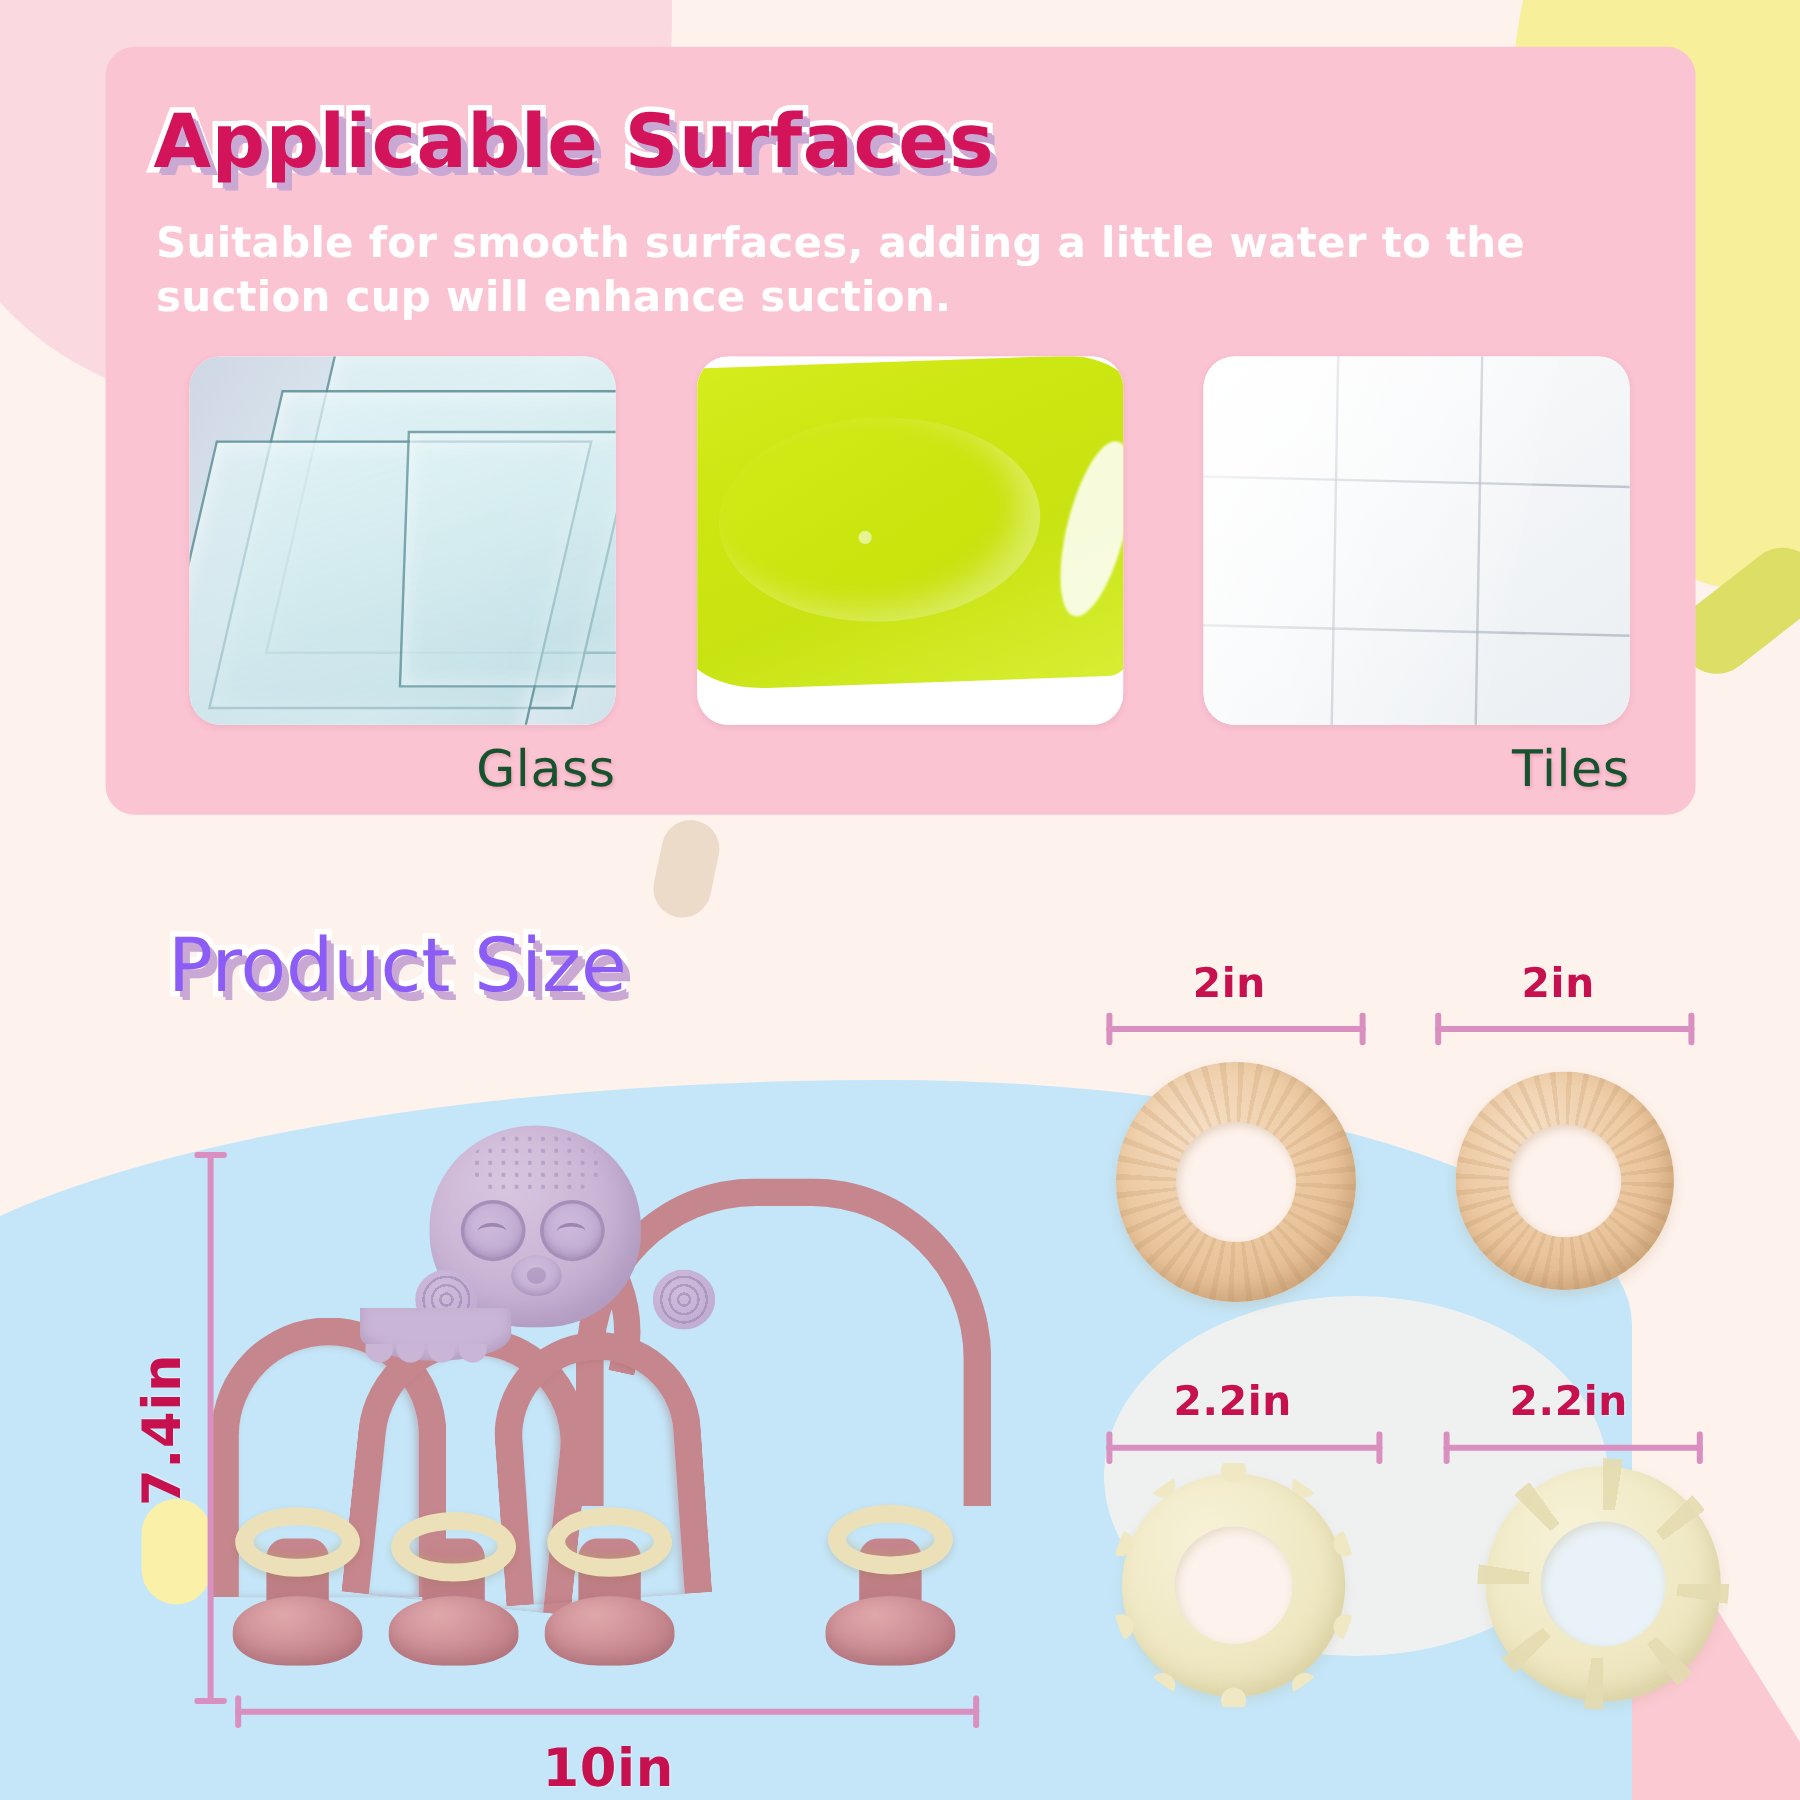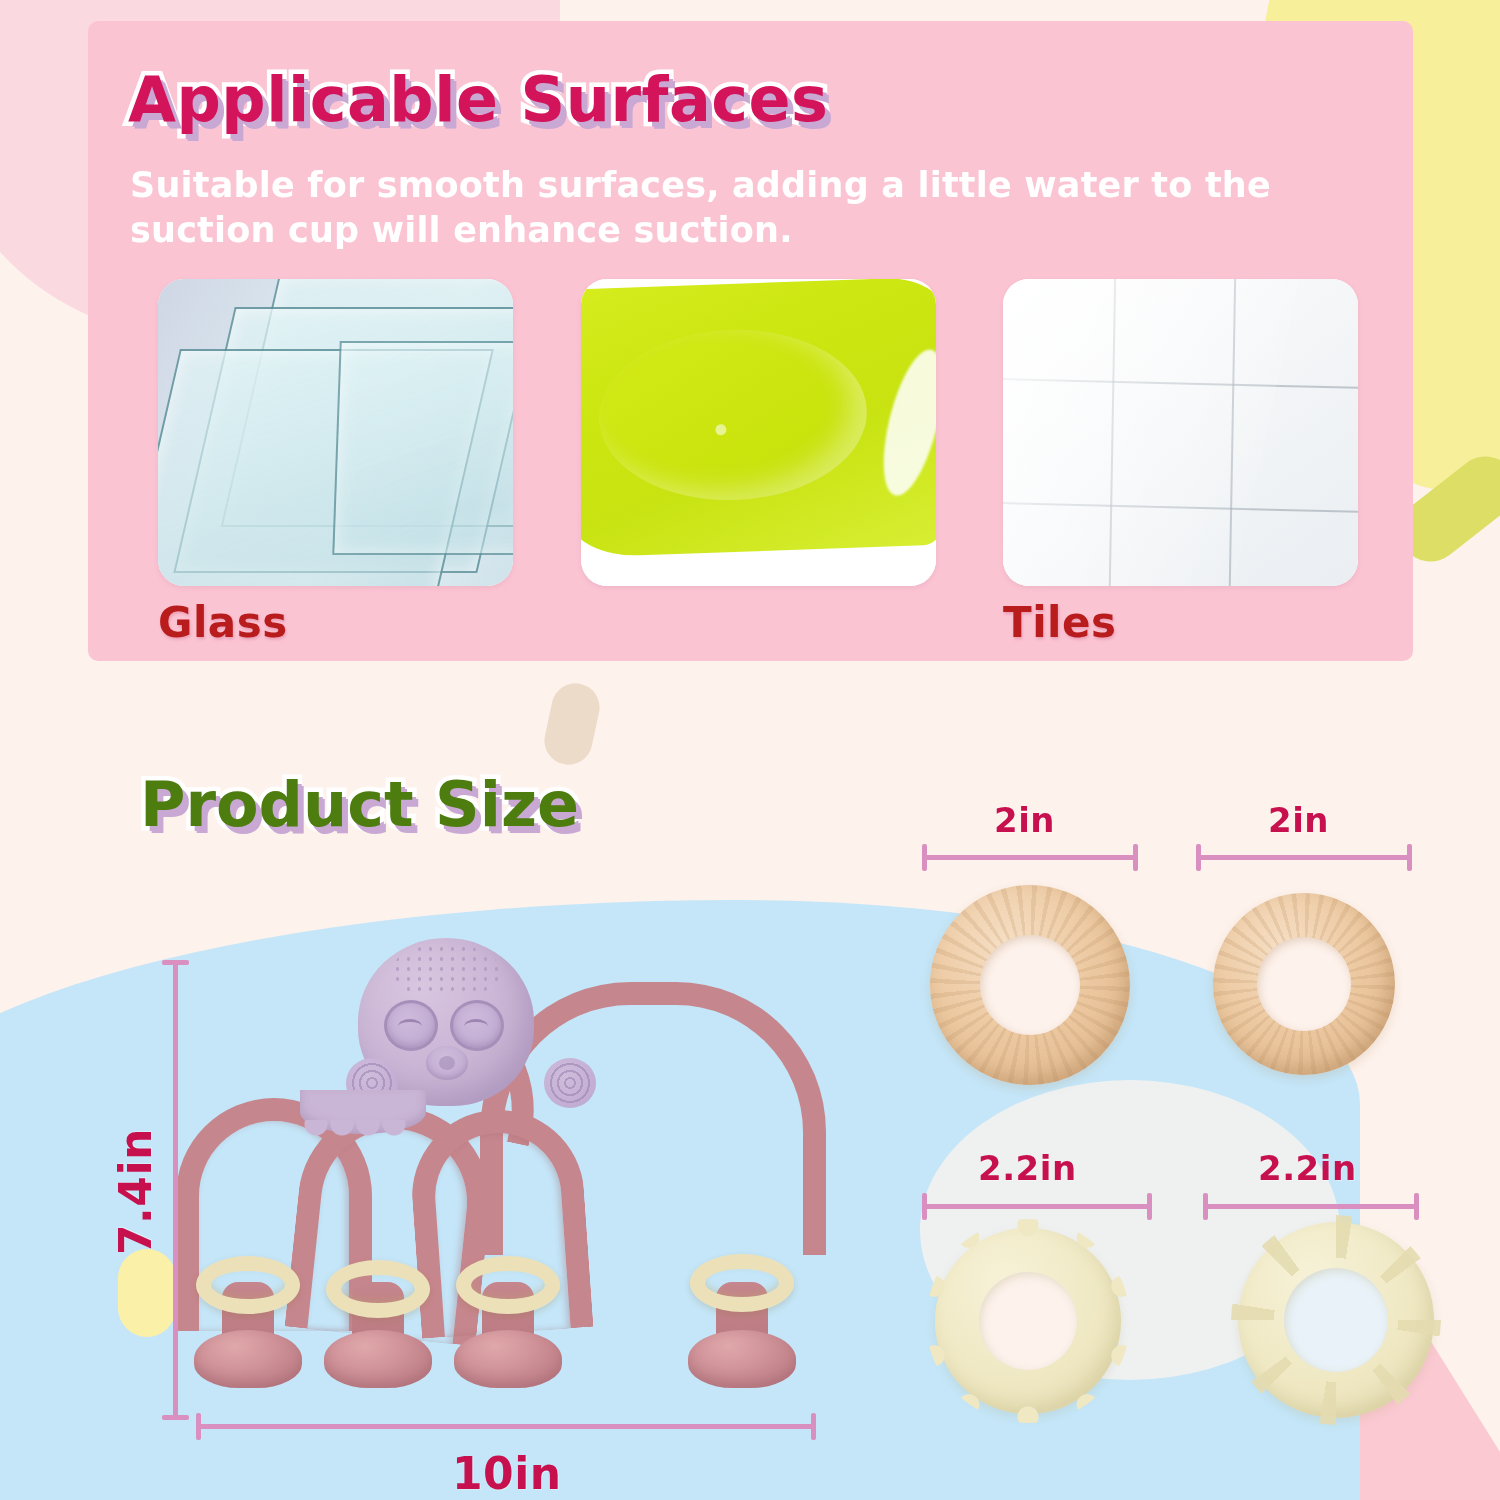--- a/index.html
+++ b/index.html
@@ -87,24 +87,24 @@
     left: 548px; top: 683px;
     width: 48px; height: 82px;
     background: #eddbca;
     border-radius: 28px;
     transform: rotate(12deg);
   }
 
   
   .panel {
     position: absolute;
-    left: 88px; top: 21px;
+    left: 88px; top: 39px;
     width: 1325px; height: 640px;
     background: #fbc4d3;
-    border-radius: 10px;
+    border-radius: 24px;
   }
   .panel-inner { position: relative; width: 100%; height: 100%; }
 
   .headline {
     position: absolute;
     left: 40px; top: 42px;
     font-size: 62px;
     font-weight: 700;
     letter-spacing: .5px;
     color: #d4145a;
@@ -137,24 +137,24 @@
   .thumb {
     width: 355px; height: 307px;
     border-radius: 26px;
     overflow: hidden;
     position: relative;
     background: #fff;
     box-shadow: 0 2px 5px rgba(150,80,110,.12);
   }
   .card-label {
     margin-top: 12px;
-    text-align: left;
+    text-align: right;
     font-size: 42px;
-    font-weight: 700;
-    color: #b91c1c;
+    font-weight: 400;
+    color: #14532d;
     text-shadow: 1px 2px 3px rgba(214,110,145,.45);
     letter-spacing: .5px;
   }
 
   
   .glass-bg {
     position: absolute; inset: 0;
     background: linear-gradient(120deg,#cfd6e4 0%,#d9e6ee 30%,#e9f3f6 60%,#cfe2ea 100%);
   }
   .pane {
@@ -215,22 +215,22 @@
     width: 300px; height: 430px;
     background: linear-gradient(100deg, rgba(255,255,255,.95), rgba(255,255,255,0));
     transform: rotate(12deg);
   }
 
   
   .headline2 {
     position: absolute;
     left: 140px; top: 768px;
     font-size: 62px;
-    font-weight: 700;
-    color: #4d7c0f;
+    font-weight: 400;
+    color: #8b5cf6;
     -webkit-text-stroke: 9px #ffffff;
     paint-order: stroke fill;
     text-shadow: 4px 5px 0 #c9a8d4, 6px 7px 0 #c9a8d4;
     white-space: nowrap;
   }
 
   
   .dim-h {
     position: absolute;
     height: 5px;

